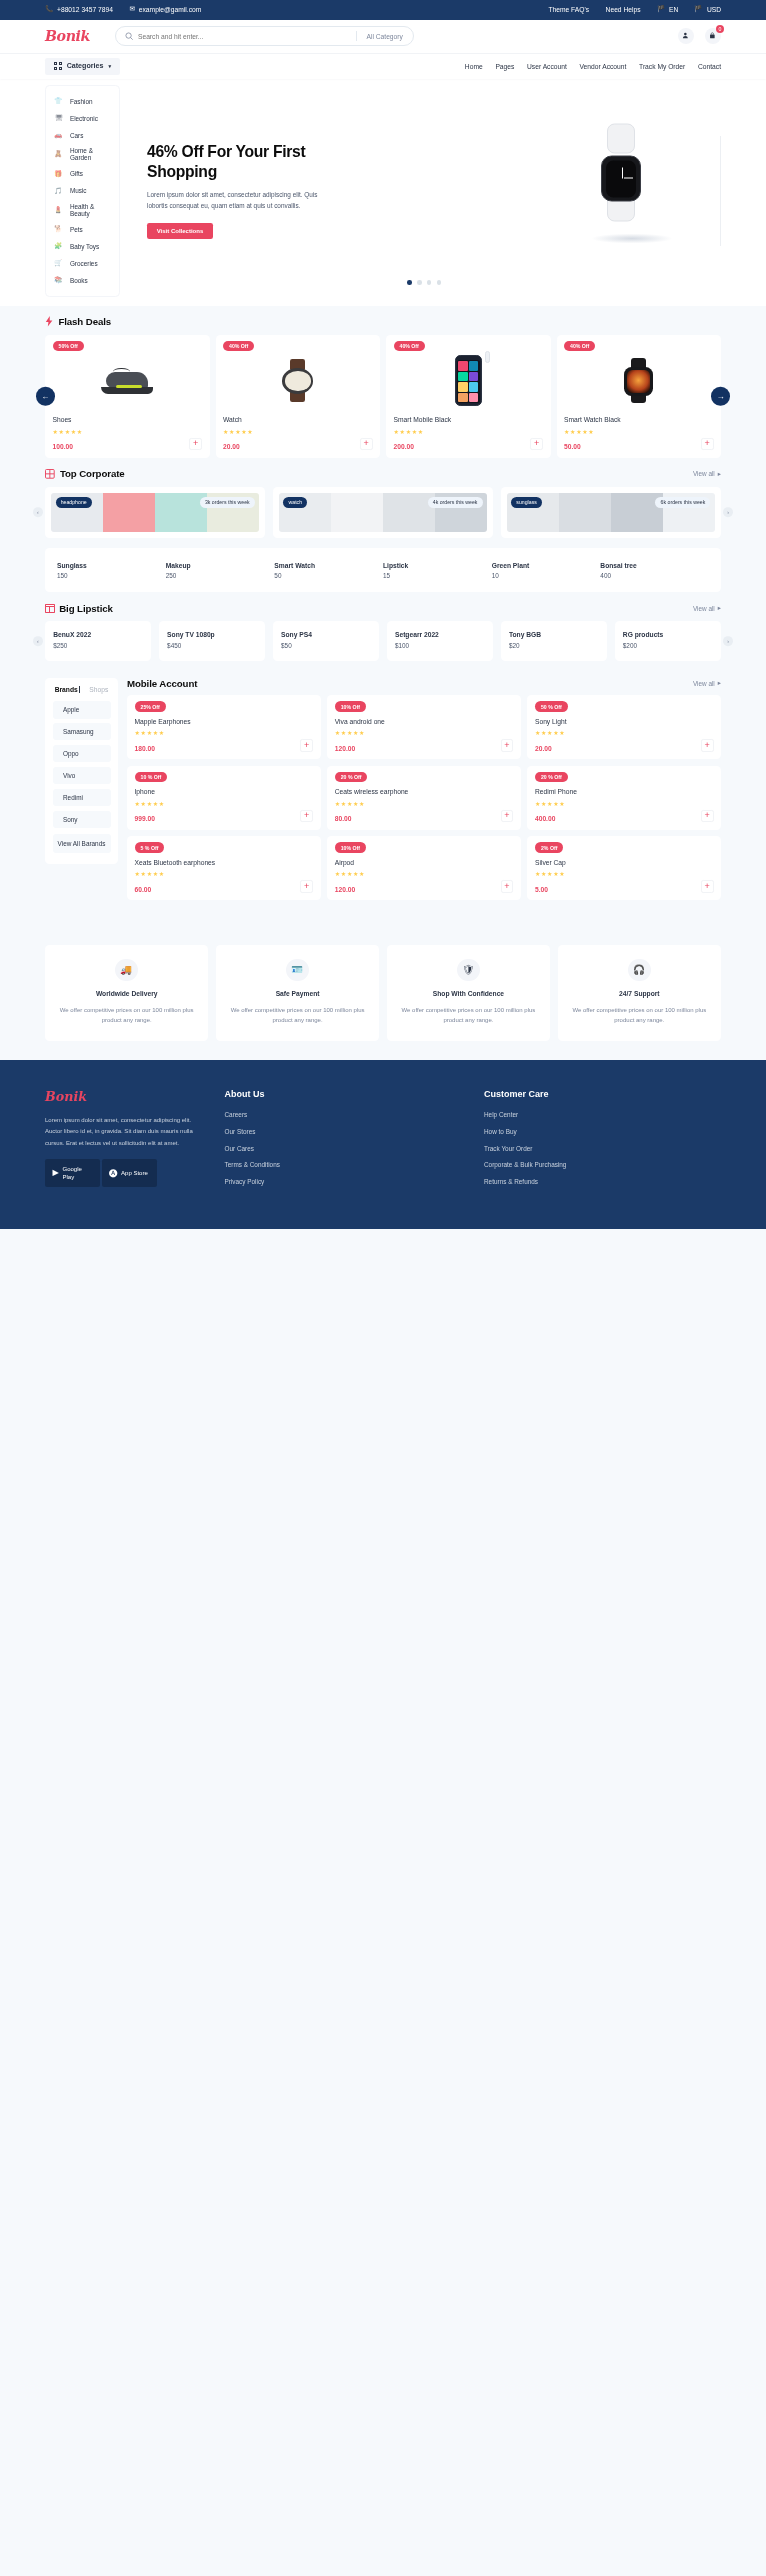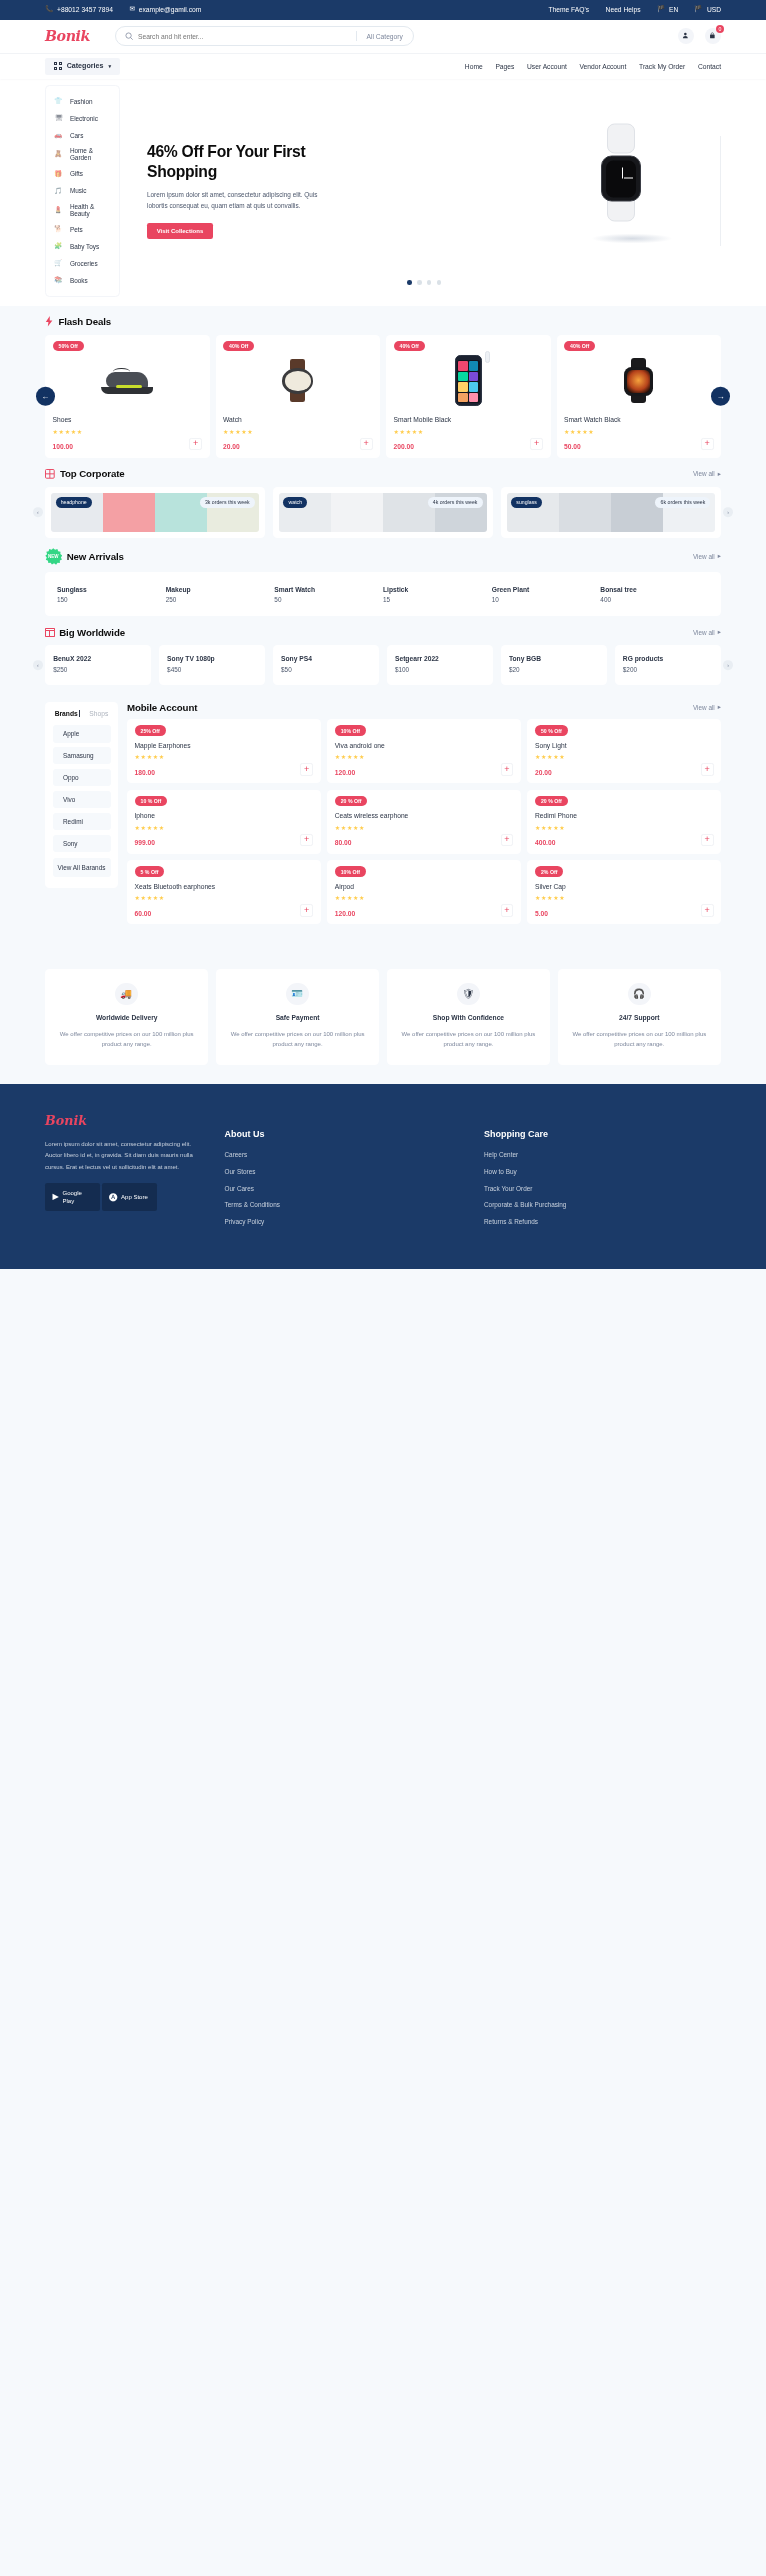--- a/index.html
+++ b/index.html
@@ -316,21 +316,21 @@
     font-size: 12.7px; color: #e94560; margin-bottom: 11.2px;
   }
   .foot-about { font-size: 6px; line-height: 1.95; color: #c9d2de; }
   .store-row { display: flex; gap: 1.5px; margin-top: 9px; }
   .store-btn {
     background: #142c50; border-radius: 2.2px; padding: 6px 7.5px;
     display: flex; align-items: center; gap: 3.7px; width: 55px;
   }
   .store-glyph { font-size: 8.2px; line-height: 1; }
   .store-txt { font-size: 6px; line-height: 1.35; }
-  .foot-col { flex: 1; margin-top: 16px; }
+  .foot-col { flex: 1; }
   .foot-h { font-size: 9px; font-weight: 800; margin-bottom: 12.7px; }
   .foot-link { font-size: 6.4px; color: #c9d2de; margin-bottom: 9.7px; }
   .foot-line { font-size: 6.4px; color: #c9d2de; margin-bottom: 8.2px; line-height: 1.75; }
 </style>
 </head>
 <body>
 
 <div class="topbar">
   <div class="inner">
     <div class="tb-left">
@@ -622,28 +622,20 @@
           <div class="tc-pane" style="background:#eef1f4"></div>
           <span class="tc-tag">sunglass</span>
           <span class="tc-orders">6k orders this week</span>
         </div>
       </div>
       <div class="side-arrow r">›</div>
   </div>
 </div>
 
 <div class="section">
-  <div class="sec-head">
-    <span class="na-badge">NEW</span>
-    <span class="sec-title">New Arrivals</span>
-    <span class="view-all">
-      <span>View all</span>
-      <span>▸</span>
-    </span>
-  </div>
   <div class="strip-card" id="na-row">
       <div class="strip-item">
         <div class="strip-name">Sunglass</div>
         <div class="strip-val">150</div>
       </div>
       <div class="strip-item">
         <div class="strip-name">Makeup</div>
         <div class="strip-val">250</div>
       </div>
       <div class="strip-item">
@@ -665,21 +657,21 @@
     </div>
 </div>
 
 <div class="section">
   <div class="sec-head">
     <span class="gift-ico">
         <span class="gbox"></span>
         <span class="gbar"></span>
         <span class="glid"></span>
       </span>
-    <span class="sec-title">Big Worldwide</span>
+    <span class="sec-title">Big Lipstick</span>
     <span class="view-all">
       <span>View all</span>
       <span>▸</span>
     </span>
   </div>
   <div class="bd-row" id="bd-row">
     <div class="side-arrow l">‹</div>
     <div class="bd-card">
         <div class="bd-name">BenuX 2022</div>
         <div class="bd-price">$250</div>
@@ -865,21 +857,21 @@
       <div class="foot-h">About Us</div>
       <div id="foot-about-links">
           <div class="foot-link">Careers</div>
           <div class="foot-link">Our Stores</div>
           <div class="foot-link">Our Cares</div>
           <div class="foot-link">Terms &amp; Conditions</div>
           <div class="foot-link">Privacy Policy</div>
         </div>
     </div>
     <div class="foot-col">
-      <div class="foot-h">Shopping Care</div>
+      <div class="foot-h">Customer Care</div>
       <div id="foot-care-links">
           <div class="foot-link">Help Center</div>
           <div class="foot-link">How to Buy</div>
           <div class="foot-link">Track Your Order</div>
           <div class="foot-link">Corporate &amp; Bulk Purchasing</div>
           <div class="foot-link">Returns &amp; Refunds</div>
         </div>
     </div>
   </div>
 </div>

